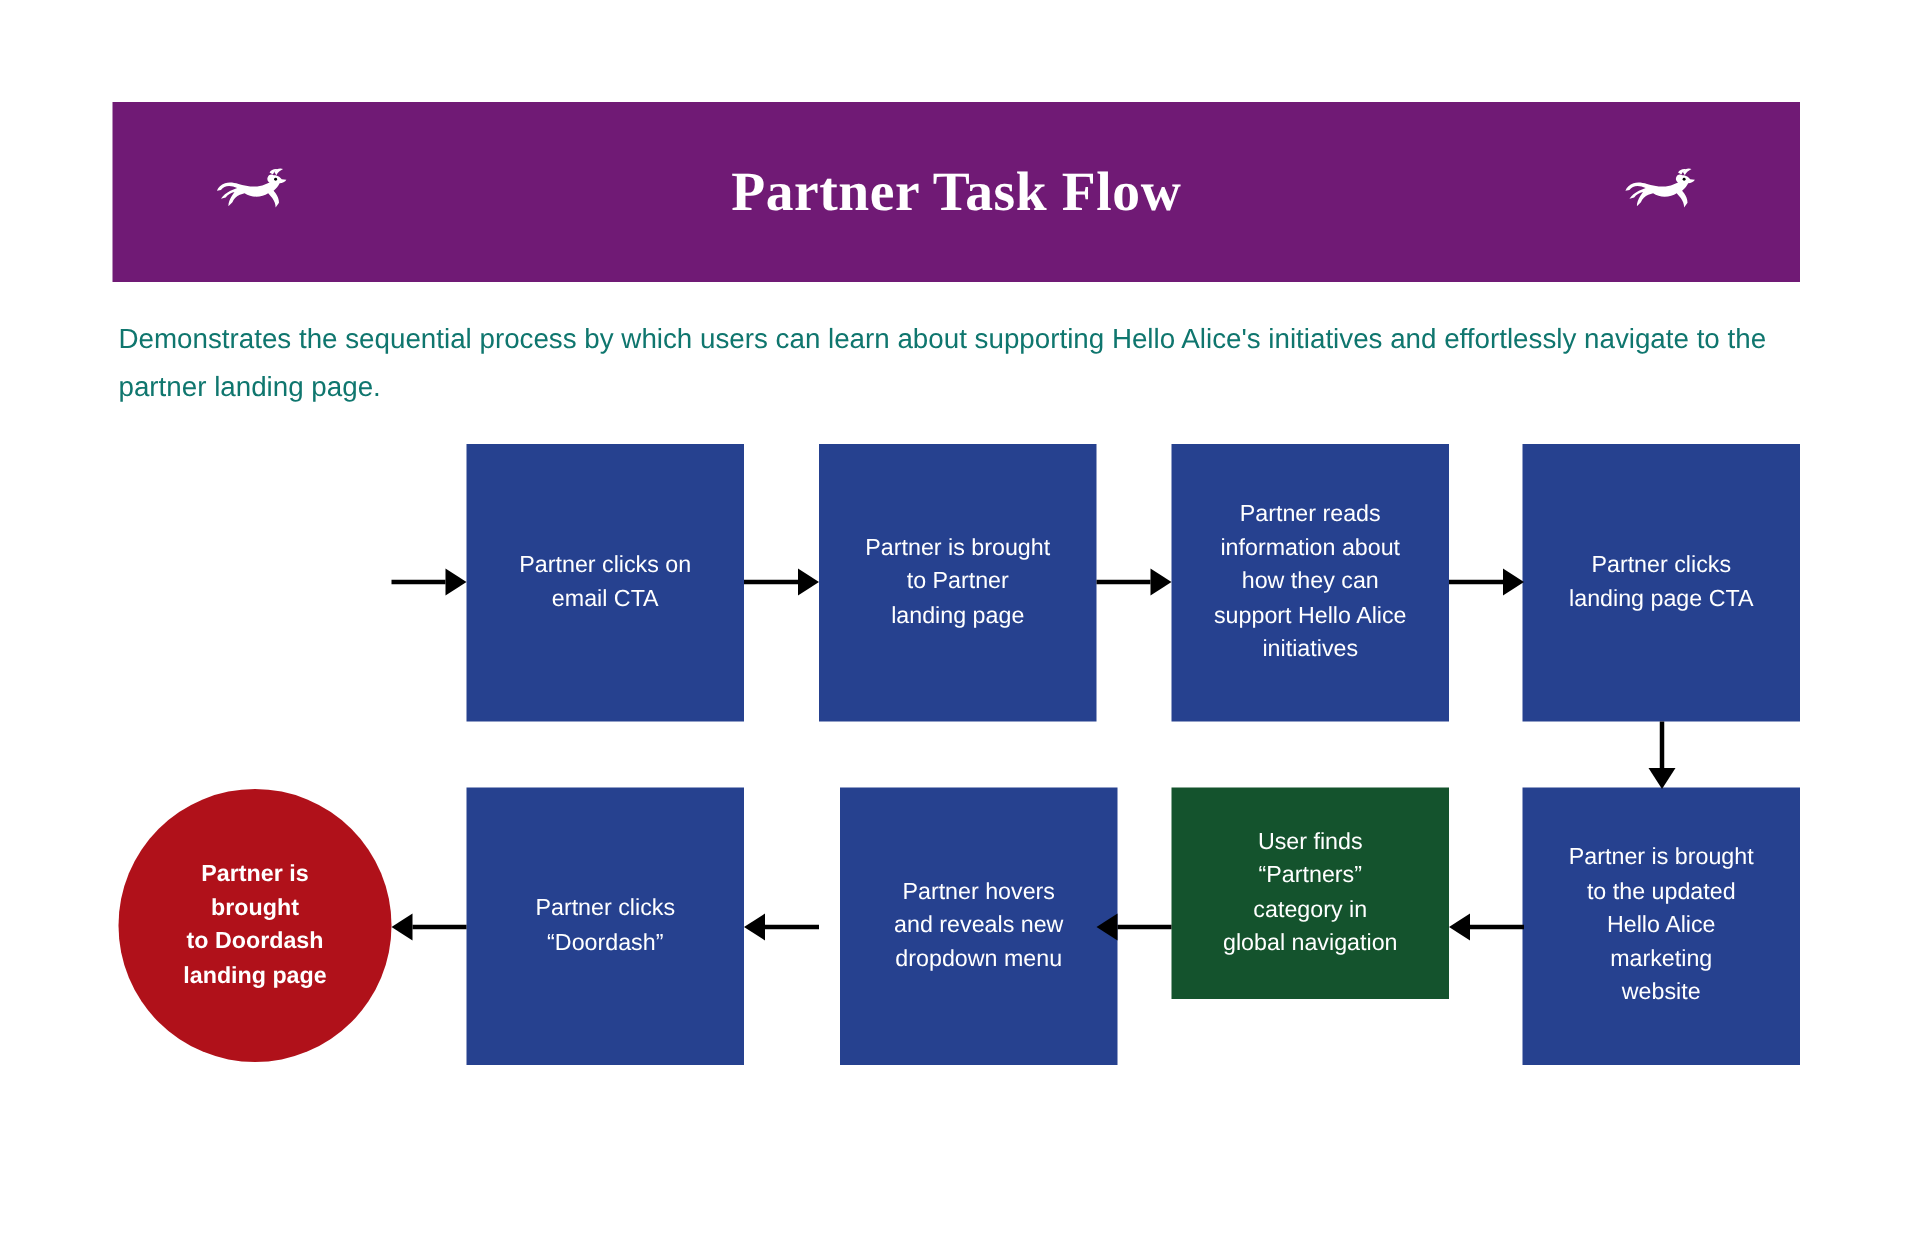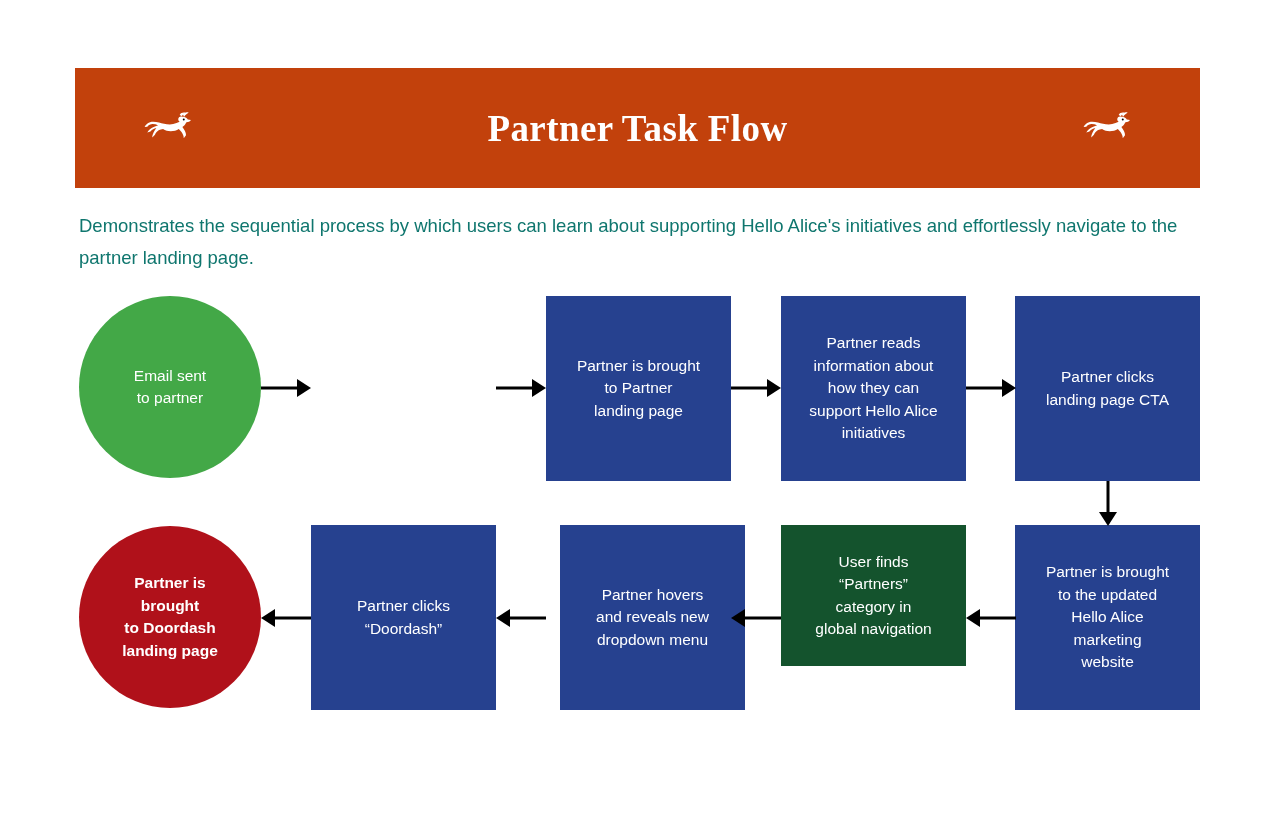--- a/index.html
+++ b/index.html
@@ -15,21 +15,21 @@
     overflow: hidden;
   }
 
   
   #header-banner {
     position: absolute;
     left: 75px;
     top: 68px;
     width: 1125px;
     height: 120px;
-    background: #c2410c;
+    background: #701a75;
     display: flex;
     align-items: center;
     justify-content: space-between;
     box-sizing: border-box;
     padding: 0 66px;
   }
   .logo-mark {
     width: 54px;
     height: 34px;
     flex: 0 0 auto;
@@ -112,23 +112,23 @@
         <path d="M93 5 C96 1 101 -1 106 1 C102 3 98 6 96 10 Z"></path>
       </g>
     </svg>
   </span>
 </div>
 
 <div id="description">Demonstrates the sequential process by which users can learn about supporting Hello Alice's initiatives and effortlessly navigate to the partner landing page.</div>
 
 <div id="flow-canvas">
 
-  <div class="node circle" style="left:79px; top:296px; width:182px; height:182px; background:#43A847;">Email sent
-to partner</div>
-
+
+  <div class="node" style="left:311px; top:296px; width:185px; height:185px; background:#26418F;">Partner clicks on
+email CTA</div>
 
   <div class="node" style="left:546px; top:296px; width:185px; height:185px; background:#26418F;">Partner is brought
 to Partner
 landing page</div>
 
   <div class="node" style="left:781px; top:296px; width:185px; height:185px; background:#26418F;">Partner reads
 information about
 how they can
 support Hello Alice
 initiatives</div>

